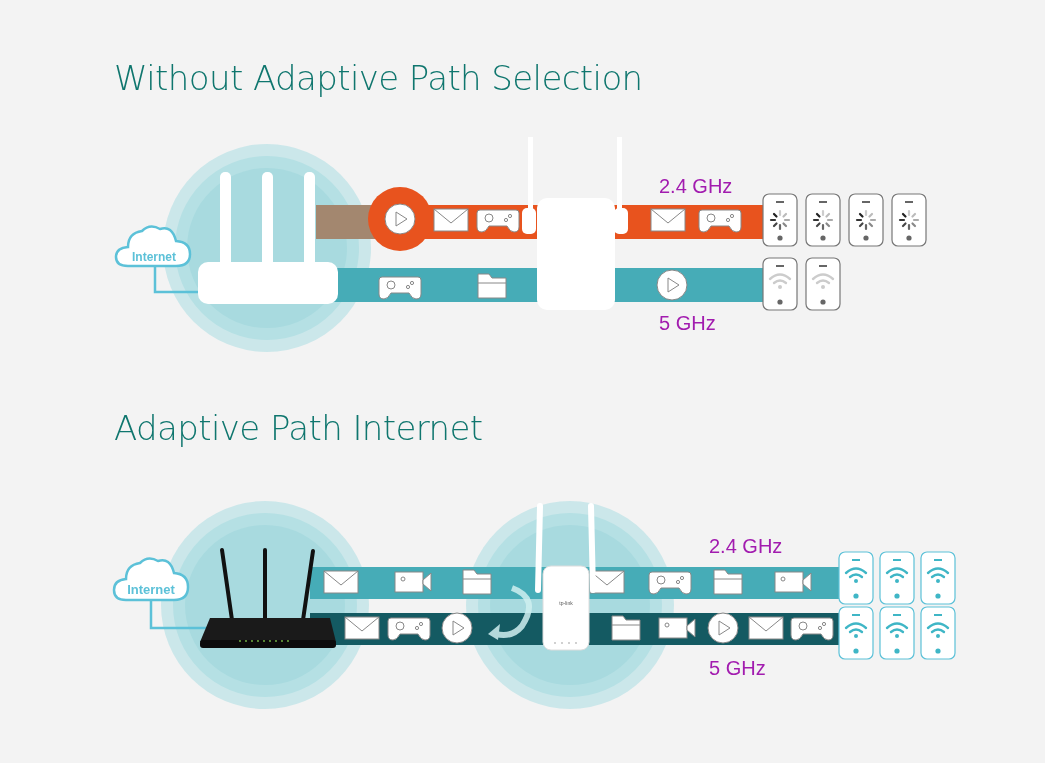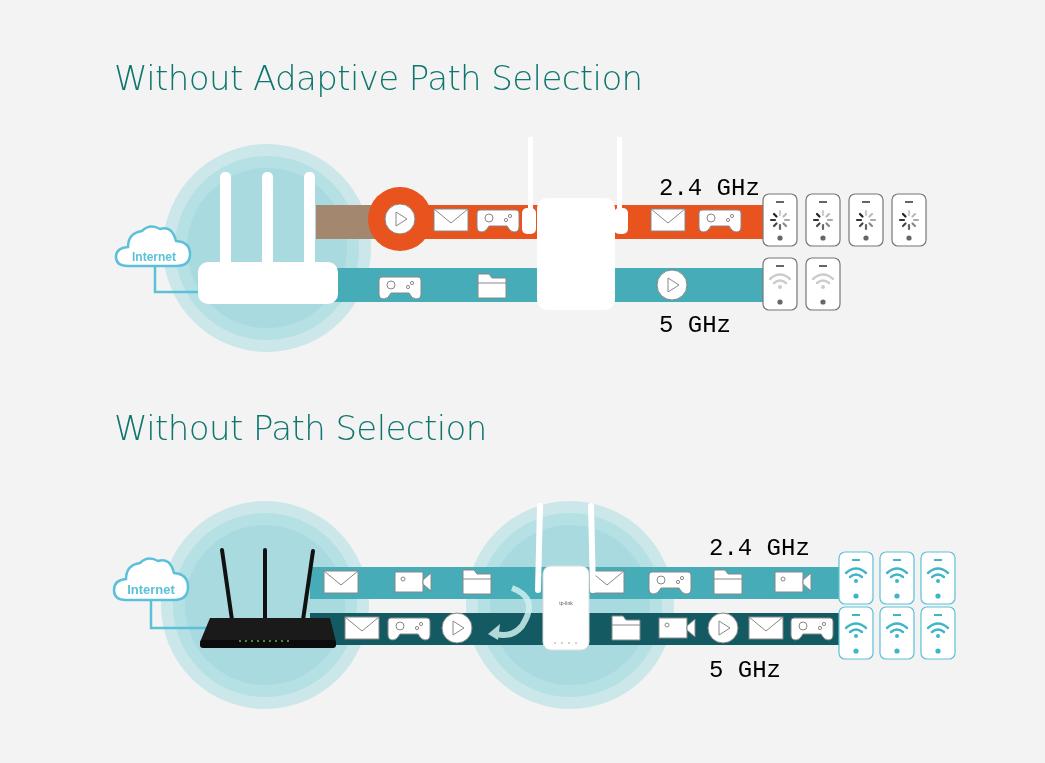--- a/index.html
+++ b/index.html
@@ -1,26 +1,26 @@
 <!DOCTYPE html>
 <html><head>
 <meta charset="utf-8">
 <style>
   html,body{margin:0;padding:0;}
   body{width:1045px;height:763px;background:#f3f3f3;position:relative;overflow:hidden;font-family:"Liberation Sans",sans-serif;}
   .title{position:absolute;left:114px;font-size:34px;color:#0f766e;font-family:"DejaVu Sans",sans-serif;font-weight:200;letter-spacing:-0.6px;}
   #t1{top:58px;} #t2{top:408px;}
-  .freq{position:absolute;font-size:24px;color:#000000;font-family:Liberation Mono, monospace;font-weight:300;}
+  .freq{position:absolute;font-size:20px;color:#a21caf;font-family:Liberation Sans, sans-serif;font-weight:300;}
   svg{position:absolute;left:0;top:0;}
 </style>
 </head>
 <body>
 
 <div class="title" id="t1">Without Adaptive Path Selection</div>
-<div class="title" id="t2">Without Path Selection</div>
+<div class="title" id="t2">Adaptive Path Internet</div>
 
 <div class="freq" style="left:659px;top:175px;">2.4 GHz</div>
 <div class="freq" style="left:659px;top:312px;">5 GHz</div>
 <div class="freq" style="left:709px;top:535px;">2.4 GHz</div>
 <div class="freq" style="left:709px;top:657px;">5 GHz</div>
 
 <svg width="1045" height="763" viewBox="0 0 1045 763">
   <defs>
     <g id="ic-mail">
         <rect x="-17" y="-11" width="34" height="22" fill="#fff" stroke="#888" stroke-width="1"></rect>

